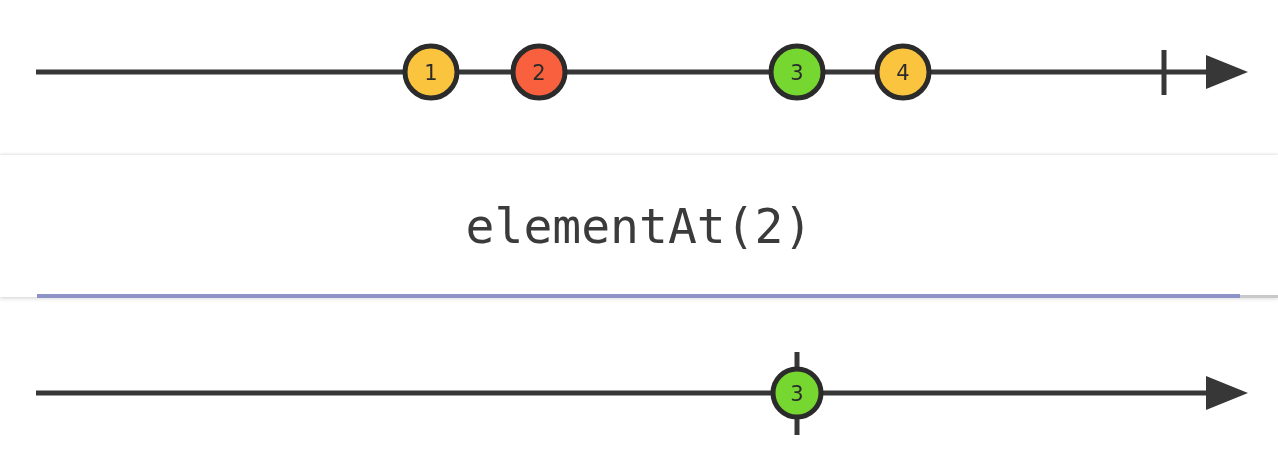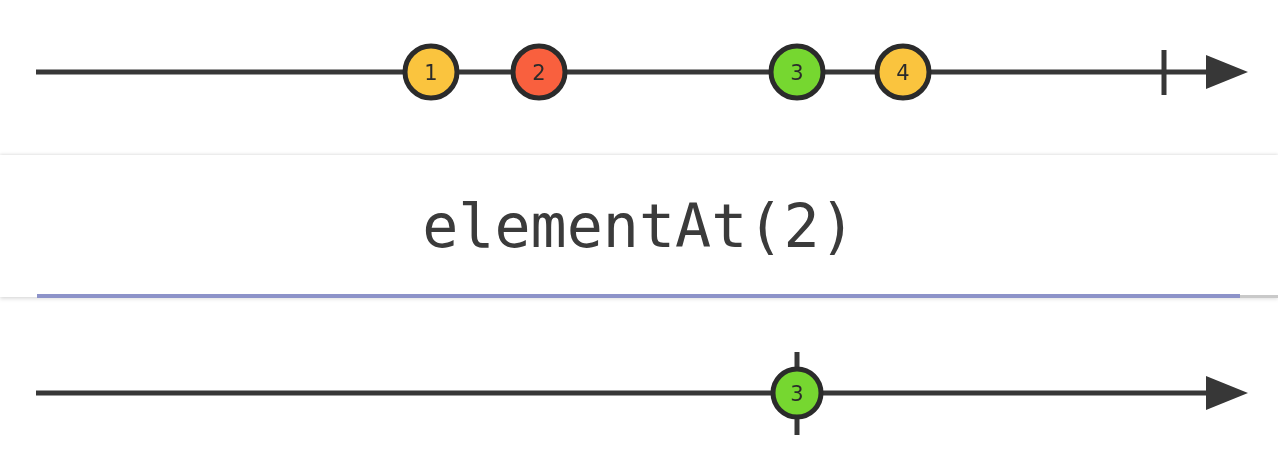--- a/index.html
+++ b/index.html
@@ -43,21 +43,21 @@
     box-sizing: border-box;
     box-shadow: 0 -1px 3px rgba(0,0,0,0.10), 0 2px 4px rgba(0,0,0,0.13);
     display: flex;
     align-items: center;
     justify-content: center;
     z-index: 5;
   }
 
   .operator-label {
     font-family: "DejaVu Sans Mono", "Liberation Mono", monospace;
-    font-size: 60px;
+    font-size: 48px;
     font-weight: 400;
     color: #3b3b3b;
     letter-spacing: 0px;
     line-height: 1;
     white-space: pre;
   }
 
   .operator-underline {
     position: absolute;
     left: 37px;

